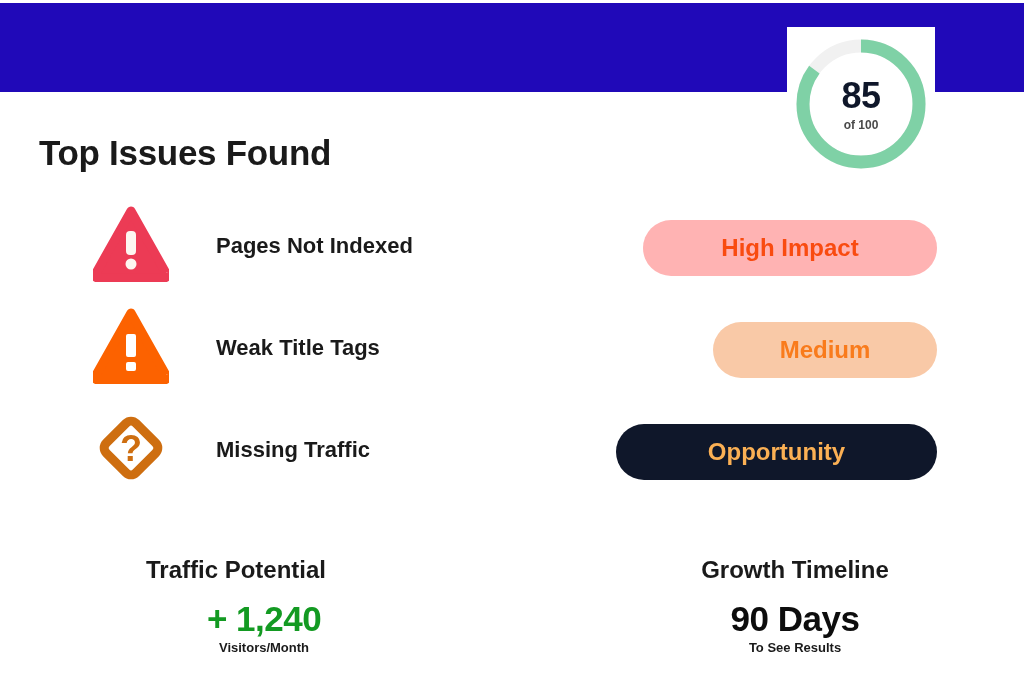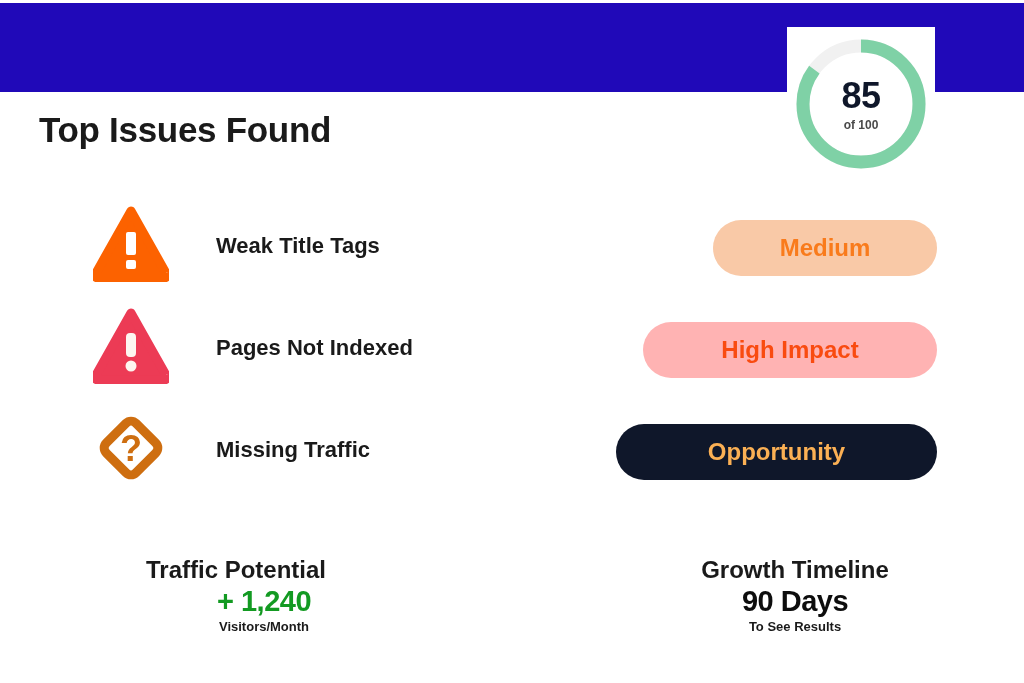--- a/index.html
+++ b/index.html
@@ -92,21 +92,21 @@
     font-size: 12px;
     font-weight: bold;
     color: #4a4a4a;
     line-height: 1;
   }
 
   
   .section-heading {
     position: absolute;
     left: 39px;
-    top: 110px;
+    top: 133px;
     font-size: 35px;
     font-weight: bold;
     color: #1a1a1a;
     letter-spacing: -0.3px;
     white-space: nowrap;
   }
 
   
   .issues {
     position: absolute;
@@ -191,22 +191,22 @@
 
   .stat-title {
     font-size: 24px;
     font-weight: bold;
     color: #1a1a1a;
     line-height: 1.15;
     white-space: nowrap;
   }
 
   .stat-value {
-    margin-top: 2px;
-    font-size: 29px;
+    margin-top: 16px;
+    font-size: 35px;
     font-weight: bold;
     line-height: 1.1;
     letter-spacing: -0.5px;
     white-space: nowrap;
   }
 
   .stat-value.green { color: #139a22; }
   .stat-value.dark  { color: #0d0d0d; }
 
   .stat-note {
@@ -244,36 +244,36 @@
       <div class="gauge-sub">of 100</div>
     </div>
   </div>
 
   <div class="section-heading">Top Issues Found</div>
 
   <div class="issues">
 
     <div class="issue-row">
       <svg class="issue-icon" viewBox="0 0 76 76">
+        <path d="M38 5 L73 67 Q76 72 70 72 L6 72 Q0 72 3 67 Z" fill="#EC3B55" stroke="#EC3B55" stroke-width="9" stroke-linejoin="round"></path>
+        <rect x="33" y="25" width="10" height="24" rx="4" fill="#FDF6F0"></rect>
+        <circle cx="38" cy="58" r="5.5" fill="#FDF6F0"></circle>
+      </svg>
+      <div class="issue-label">Pages Not Indexed</div>
+      <div class="impact-pill pill-high">High Impact</div>
+    </div>
+
+    <div class="issue-row">
+      <svg class="issue-icon" viewBox="0 0 76 76">
         <path d="M38 5 L73 67 Q76 72 70 72 L6 72 Q0 72 3 67 Z" fill="#FC6200" stroke="#FC6200" stroke-width="9" stroke-linejoin="round"></path>
         <rect x="33" y="26" width="10" height="23" rx="2" fill="#FFFFFF"></rect>
         <rect x="33" y="54" width="10" height="9" rx="2" fill="#FFFFFF"></rect>
       </svg>
       <div class="issue-label">Weak Title Tags</div>
       <div class="impact-pill pill-medium">Medium</div>
-    </div>
-
-    <div class="issue-row">
-      <svg class="issue-icon" viewBox="0 0 76 76">
-        <path d="M38 5 L73 67 Q76 72 70 72 L6 72 Q0 72 3 67 Z" fill="#EC3B55" stroke="#EC3B55" stroke-width="9" stroke-linejoin="round"></path>
-        <rect x="33" y="25" width="10" height="24" rx="4" fill="#FDF6F0"></rect>
-        <circle cx="38" cy="58" r="5.5" fill="#FDF6F0"></circle>
-      </svg>
-      <div class="issue-label">Pages Not Indexed</div>
-      <div class="impact-pill pill-high">High Impact</div>
     </div>
 
     <div class="issue-row">
       <svg class="issue-icon" viewBox="0 0 76 76">
         <rect x="17" y="17" width="42" height="42" rx="7" transform="rotate(45 38 38)" fill="none" stroke="#CE6E10" stroke-width="9"></rect>
         <text x="38" y="51" text-anchor="middle" font-family="Liberation Sans, sans-serif" font-size="36" font-weight="bold" fill="#CE6E10">?</text>
       </svg>
       <div class="issue-label">Missing Traffic</div>
       <div class="impact-pill pill-opportunity">Opportunity</div>
     </div>

